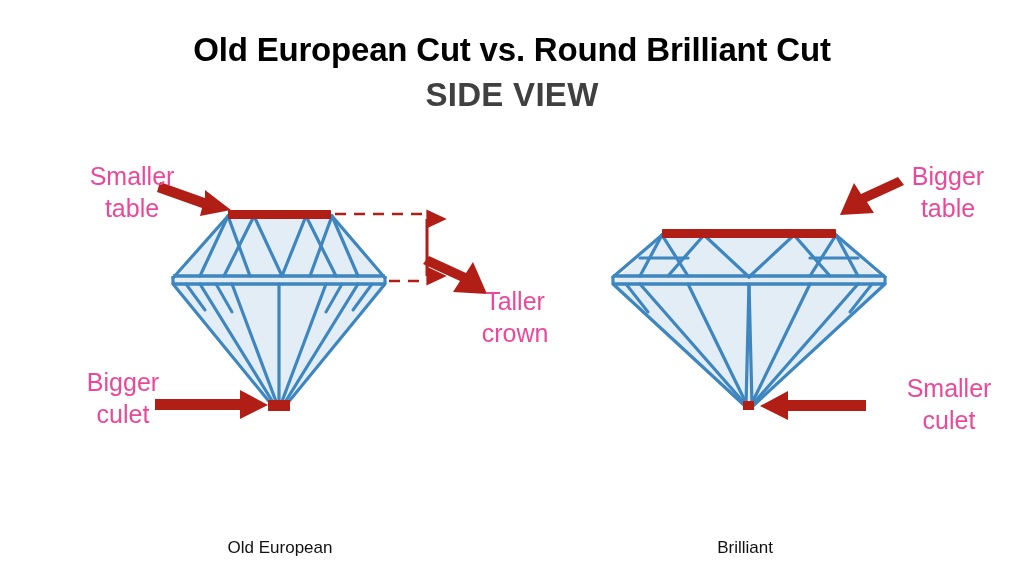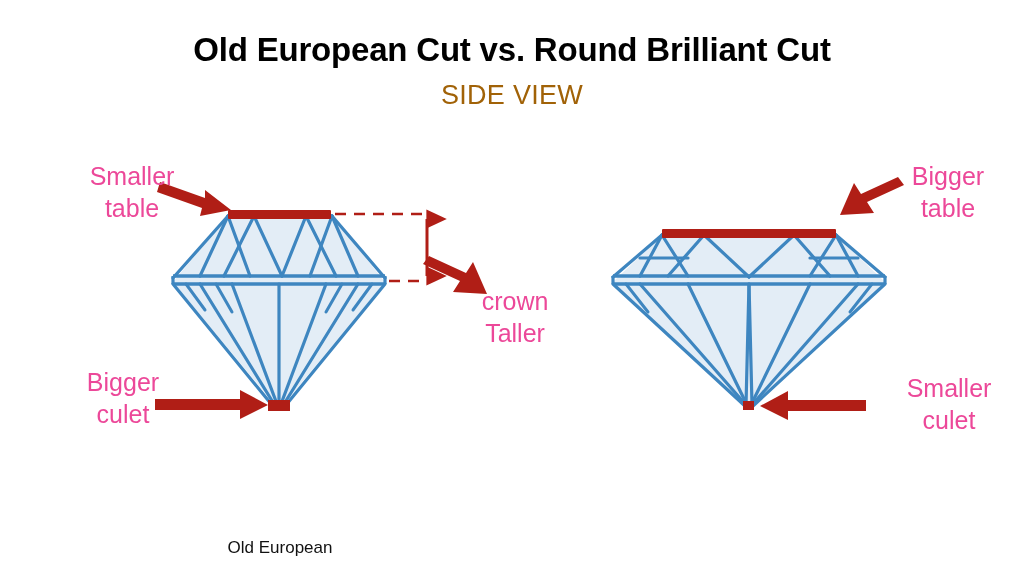--- a/index.html
+++ b/index.html
@@ -34,24 +34,24 @@
   }
   .title-main {
     font-size: 33px;
     font-weight: bold;
     letter-spacing: -0.2px;
     line-height: 44px;
     color: #000000;
     white-space: nowrap;
   }
   .title-sub {
-    font-size: 27px;
-    font-weight: normal;
+    font-size: 33px;
+    font-weight: bold;
     line-height: 46px;
-    color: #a16207;
+    color: #404040;
     letter-spacing: 0.3px;
   }
 
   
   #diagram {
     position: absolute;
     left: 0;
     top: 0;
     width: 1024px;
     height: 569px;
@@ -237,29 +237,30 @@
     <div>Smaller</div>
     <div>table</div>
   </div>
 
   <div class="annot" id="label-bigger-culet">
     <div>Bigger</div>
     <div>culet</div>
   </div>
 
   <div class="annot" id="label-taller-crown">
+    <div>Taller</div>
     <div>crown</div>
-    <div>Taller</div>
   </div>
 
   <div class="annot" id="label-bigger-table">
     <div>Bigger</div>
     <div>table</div>
   </div>
 
   <div class="annot" id="label-smaller-culet">
     <div>Smaller</div>
     <div>culet</div>
   </div>
 
   <div class="caption" id="caption-left">Old European</div>
+  <div class="caption" id="caption-right">Brilliant</div>
 
 </div>
 
 </body></html>

